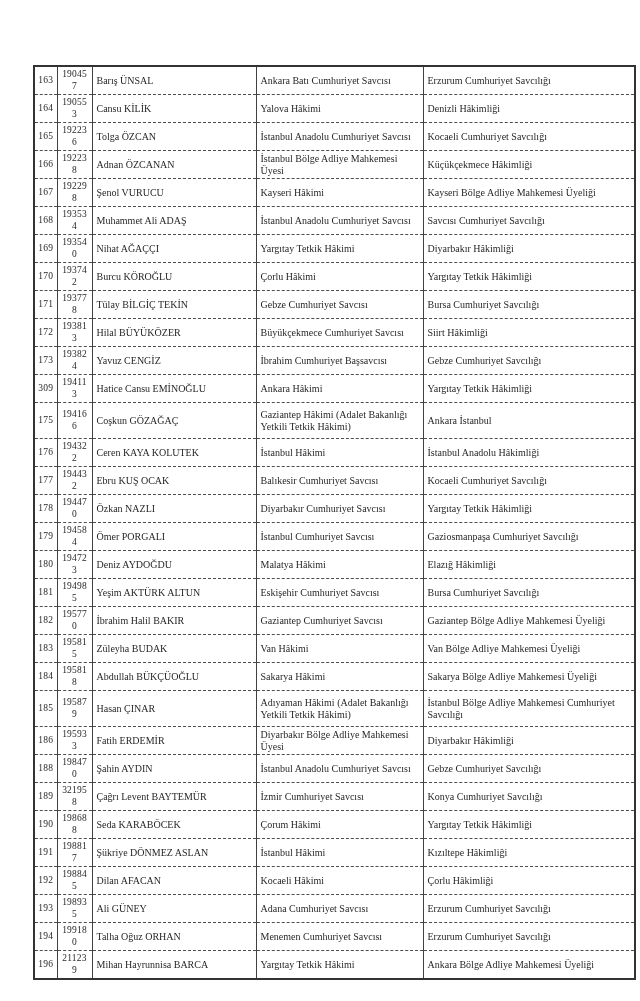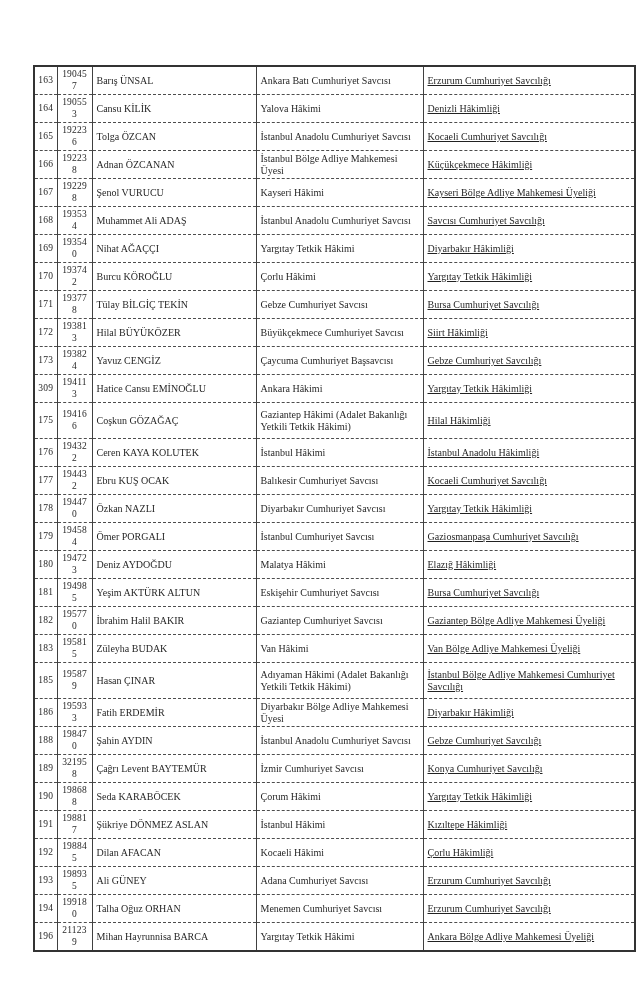--- a/index.html
+++ b/index.html
@@ -44,21 +44,20 @@
     text-align: center;
     font-size: 9.5px;
     letter-spacing: 0.2px;
   }
   table.appt td.c-text {
     text-align: left;
     padding-left: 4px;
   }
   table.appt td.c-new {
     border-left: 1px dashed #4a4a4a;
-    text-decoration: underline;
   }
   table.appt tr {
     height: 25px;
   }
   table.appt tr.tall {
     height: 36px;
   }
   
   table.appt {
     filter: contrast(0.95);
@@ -144,36 +143,36 @@
           <td class="c-num">172</td>
           <td class="c-num">193813</td>
           <td class="c-text">Hilal BÜYÜKÖZER</td>
           <td class="c-text">Büyükçekmece Cumhuriyet Savcısı</td>
           <td class="c-text c-new">Siirt Hâkimliği</td>
         </tr>
         <tr>
           <td class="c-num">173</td>
           <td class="c-num">193824</td>
           <td class="c-text">Yavuz CENGİZ</td>
-          <td class="c-text">Çaycuma Cumhuriyet Başsavcısı</td>
+          <td class="c-text">İbrahim Cumhuriyet Başsavcısı</td>
           <td class="c-text c-new">Gebze Cumhuriyet Savcılığı</td>
         </tr>
         <tr>
           <td class="c-num">309</td>
           <td class="c-num">194113</td>
           <td class="c-text">Hatice Cansu EMİNOĞLU</td>
           <td class="c-text">Ankara Hâkimi</td>
           <td class="c-text c-new">Yargıtay Tetkik Hâkimliği</td>
         </tr>
         <tr class="tall">
           <td class="c-num">175</td>
           <td class="c-num">194166</td>
           <td class="c-text">Coşkun GÖZAĞAÇ</td>
           <td class="c-text">Gaziantep Hâkimi (Adalet Bakanlığı Yetkili Tetkik Hâkimi)</td>
-          <td class="c-text c-new">Hilal Hâkimliği</td>
+          <td class="c-text c-new">Ankara İstanbul</td>
         </tr>
         <tr>
           <td class="c-num">176</td>
           <td class="c-num">194322</td>
           <td class="c-text">Ceren KAYA KOLUTEK</td>
           <td class="c-text">İstanbul Hâkimi</td>
           <td class="c-text c-new">İstanbul Anadolu Hâkimliği</td>
         </tr>
         <tr>
           <td class="c-num">177</td>
@@ -216,20 +215,27 @@
           <td class="c-text">İbrahim Halil BAKIR</td>
           <td class="c-text">Gaziantep Cumhuriyet Savcısı</td>
           <td class="c-text c-new">Gaziantep Bölge Adliye Mahkemesi Üyeliği</td>
         </tr>
         <tr>
           <td class="c-num">183</td>
           <td class="c-num">195815</td>
           <td class="c-text">Züleyha BUDAK</td>
           <td class="c-text">Van Hâkimi</td>
           <td class="c-text c-new">Van Bölge Adliye Mahkemesi Üyeliği</td>
+        </tr>
+        <tr>
+          <td class="c-num">184</td>
+          <td class="c-num">195818</td>
+          <td class="c-text">Abdullah BÜKÇÜOĞLU</td>
+          <td class="c-text">Sakarya Hâkimi</td>
+          <td class="c-text c-new">Sakarya Bölge Adliye Mahkemesi Üyeliği</td>
         </tr>
         <tr class="tall">
           <td class="c-num">185</td>
           <td class="c-num">195879</td>
           <td class="c-text">Hasan ÇINAR</td>
           <td class="c-text">Adıyaman Hâkimi (Adalet Bakanlığı Yetkili Tetkik Hâkimi)</td>
           <td class="c-text c-new">İstanbul Bölge Adliye Mahkemesi Cumhuriyet Savcılığı</td>
         </tr>
         <tr>
           <td class="c-num">186</td>

